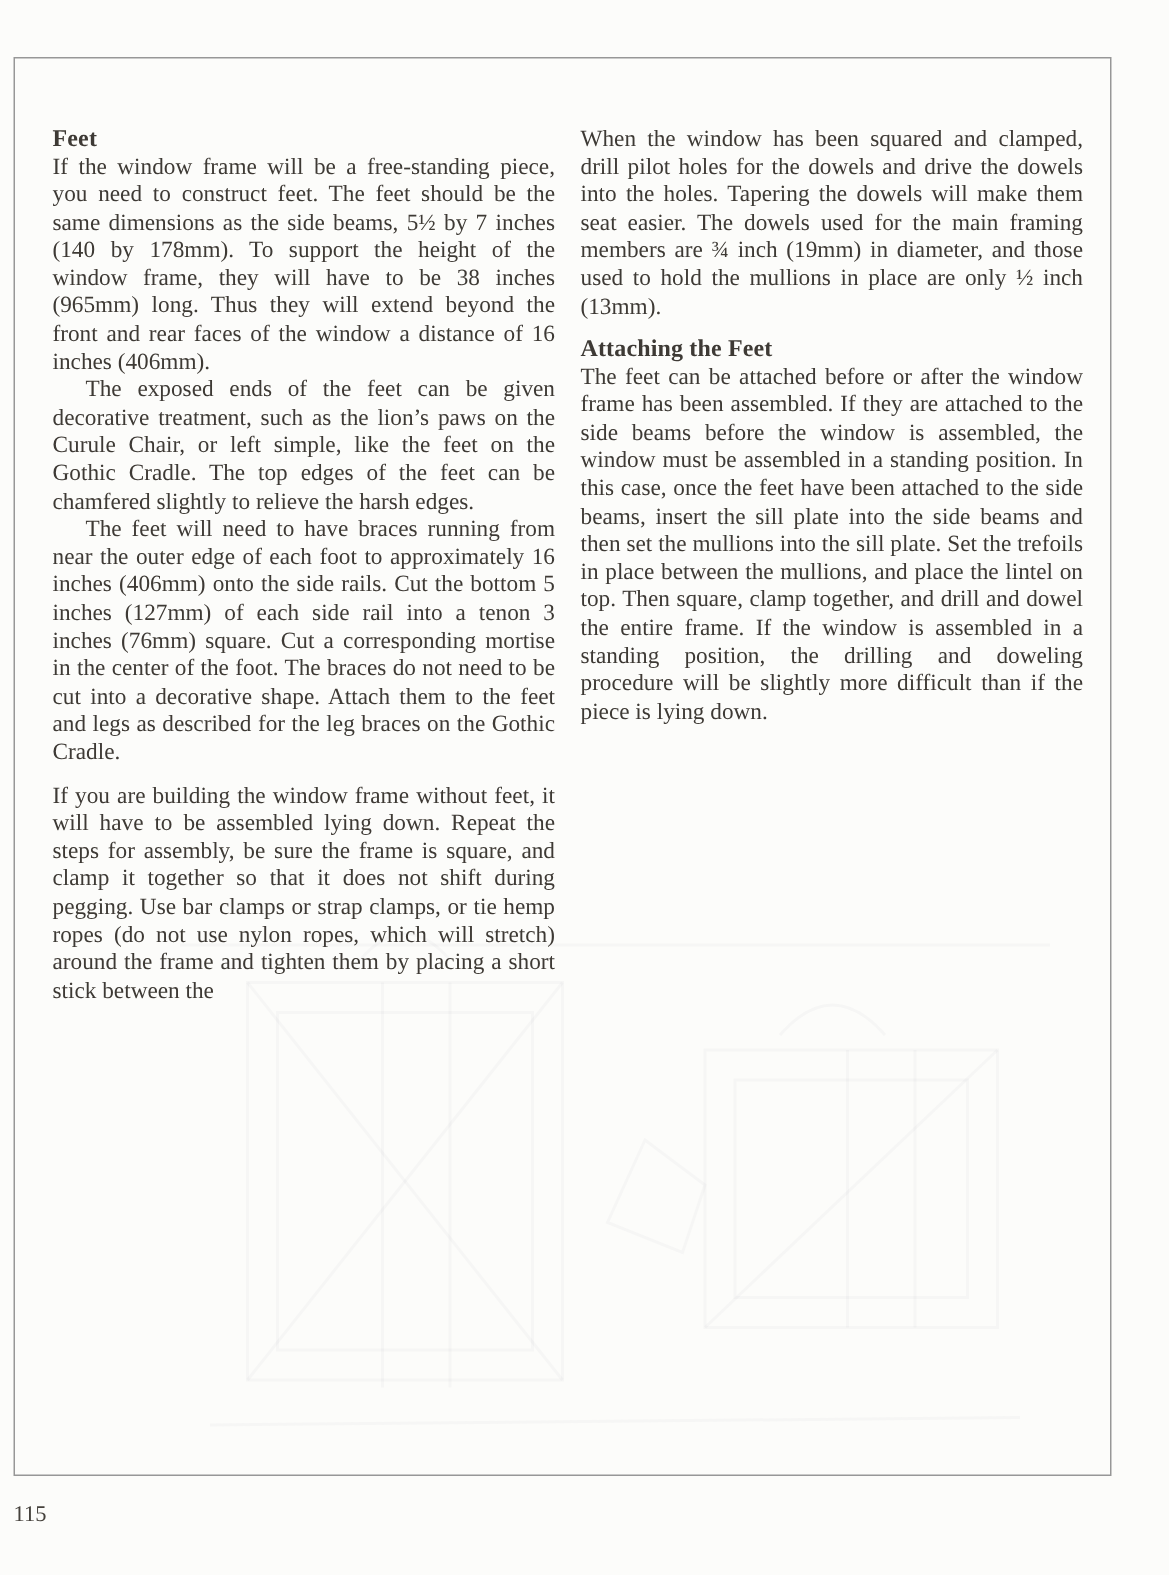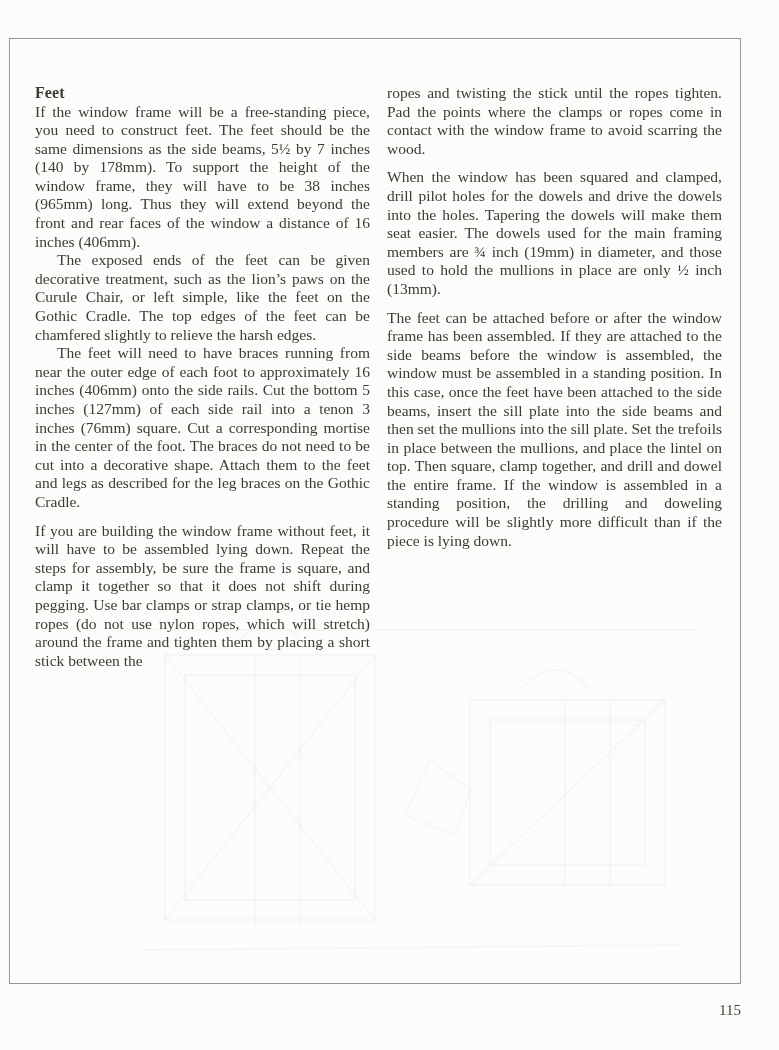--- a/index.html
+++ b/index.html
@@ -66,21 +66,21 @@
     text-align: justify;
   }
   .column p.indent {
     text-indent: 22px;
   }
   .page-number {
     position: absolute;
     left: 9px;
     top: 1002px;
     width: 732px;
-    text-align: right;
+    text-align: left;
     font-size: 15px;
     color: #45413c;
     z-index: 3;
   }
 </style>
 </head>
 <body>
 
 <div class="scan-page">
 
@@ -119,29 +119,27 @@
       </div>
 
       <div class="section">
         <p>If you are building the window frame without feet, it will have to be assembled lying down. Repeat the steps for assembly, be sure the frame is square, and clamp it together so that it does not shift during pegging. Use bar clamps or strap clamps, or tie hemp ropes (do not use nylon ropes, which will stretch) around the frame and tighten them by placing a short stick between the</p>
       </div>
 
     </div>
 
     <div class="column">
 
-      <div class="section">
-        <p>ropes and twisting the stick until the ropes tighten. Pad the points where the clamps or ropes come in contact with the window frame to avoid scarring the wood.</p>
-      </div>
 
       <div class="section">
         <p>When the window has been squared and clamped, drill pilot holes for the dowels and drive the dowels into the holes. Tapering the dowels will make them seat easier. The dowels used for the main framing members are ¾ inch (19mm) in diameter, and those used to hold the mullions in place are only ½ inch (13mm).</p>
       </div>
 
       <div class="section">
+        <div class="heading">Attaching the Feet</div>
         <p>The feet can be attached before or after the window frame has been assembled. If they are attached to the side beams before the window is assembled, the window must be assembled in a standing position. In this case, once the feet have been attached to the side beams, insert the sill plate into the side beams and then set the mullions into the sill plate. Set the trefoils in place between the mullions, and place the lintel on top. Then square, clamp together, and drill and dowel the entire frame. If the window is assembled in a standing position, the drilling and doweling procedure will be slightly more difficult than if the piece is lying down.</p>
       </div>
 
     </div>
 
   </div>
 
   <div class="page-number">115</div>
 
 </div>

